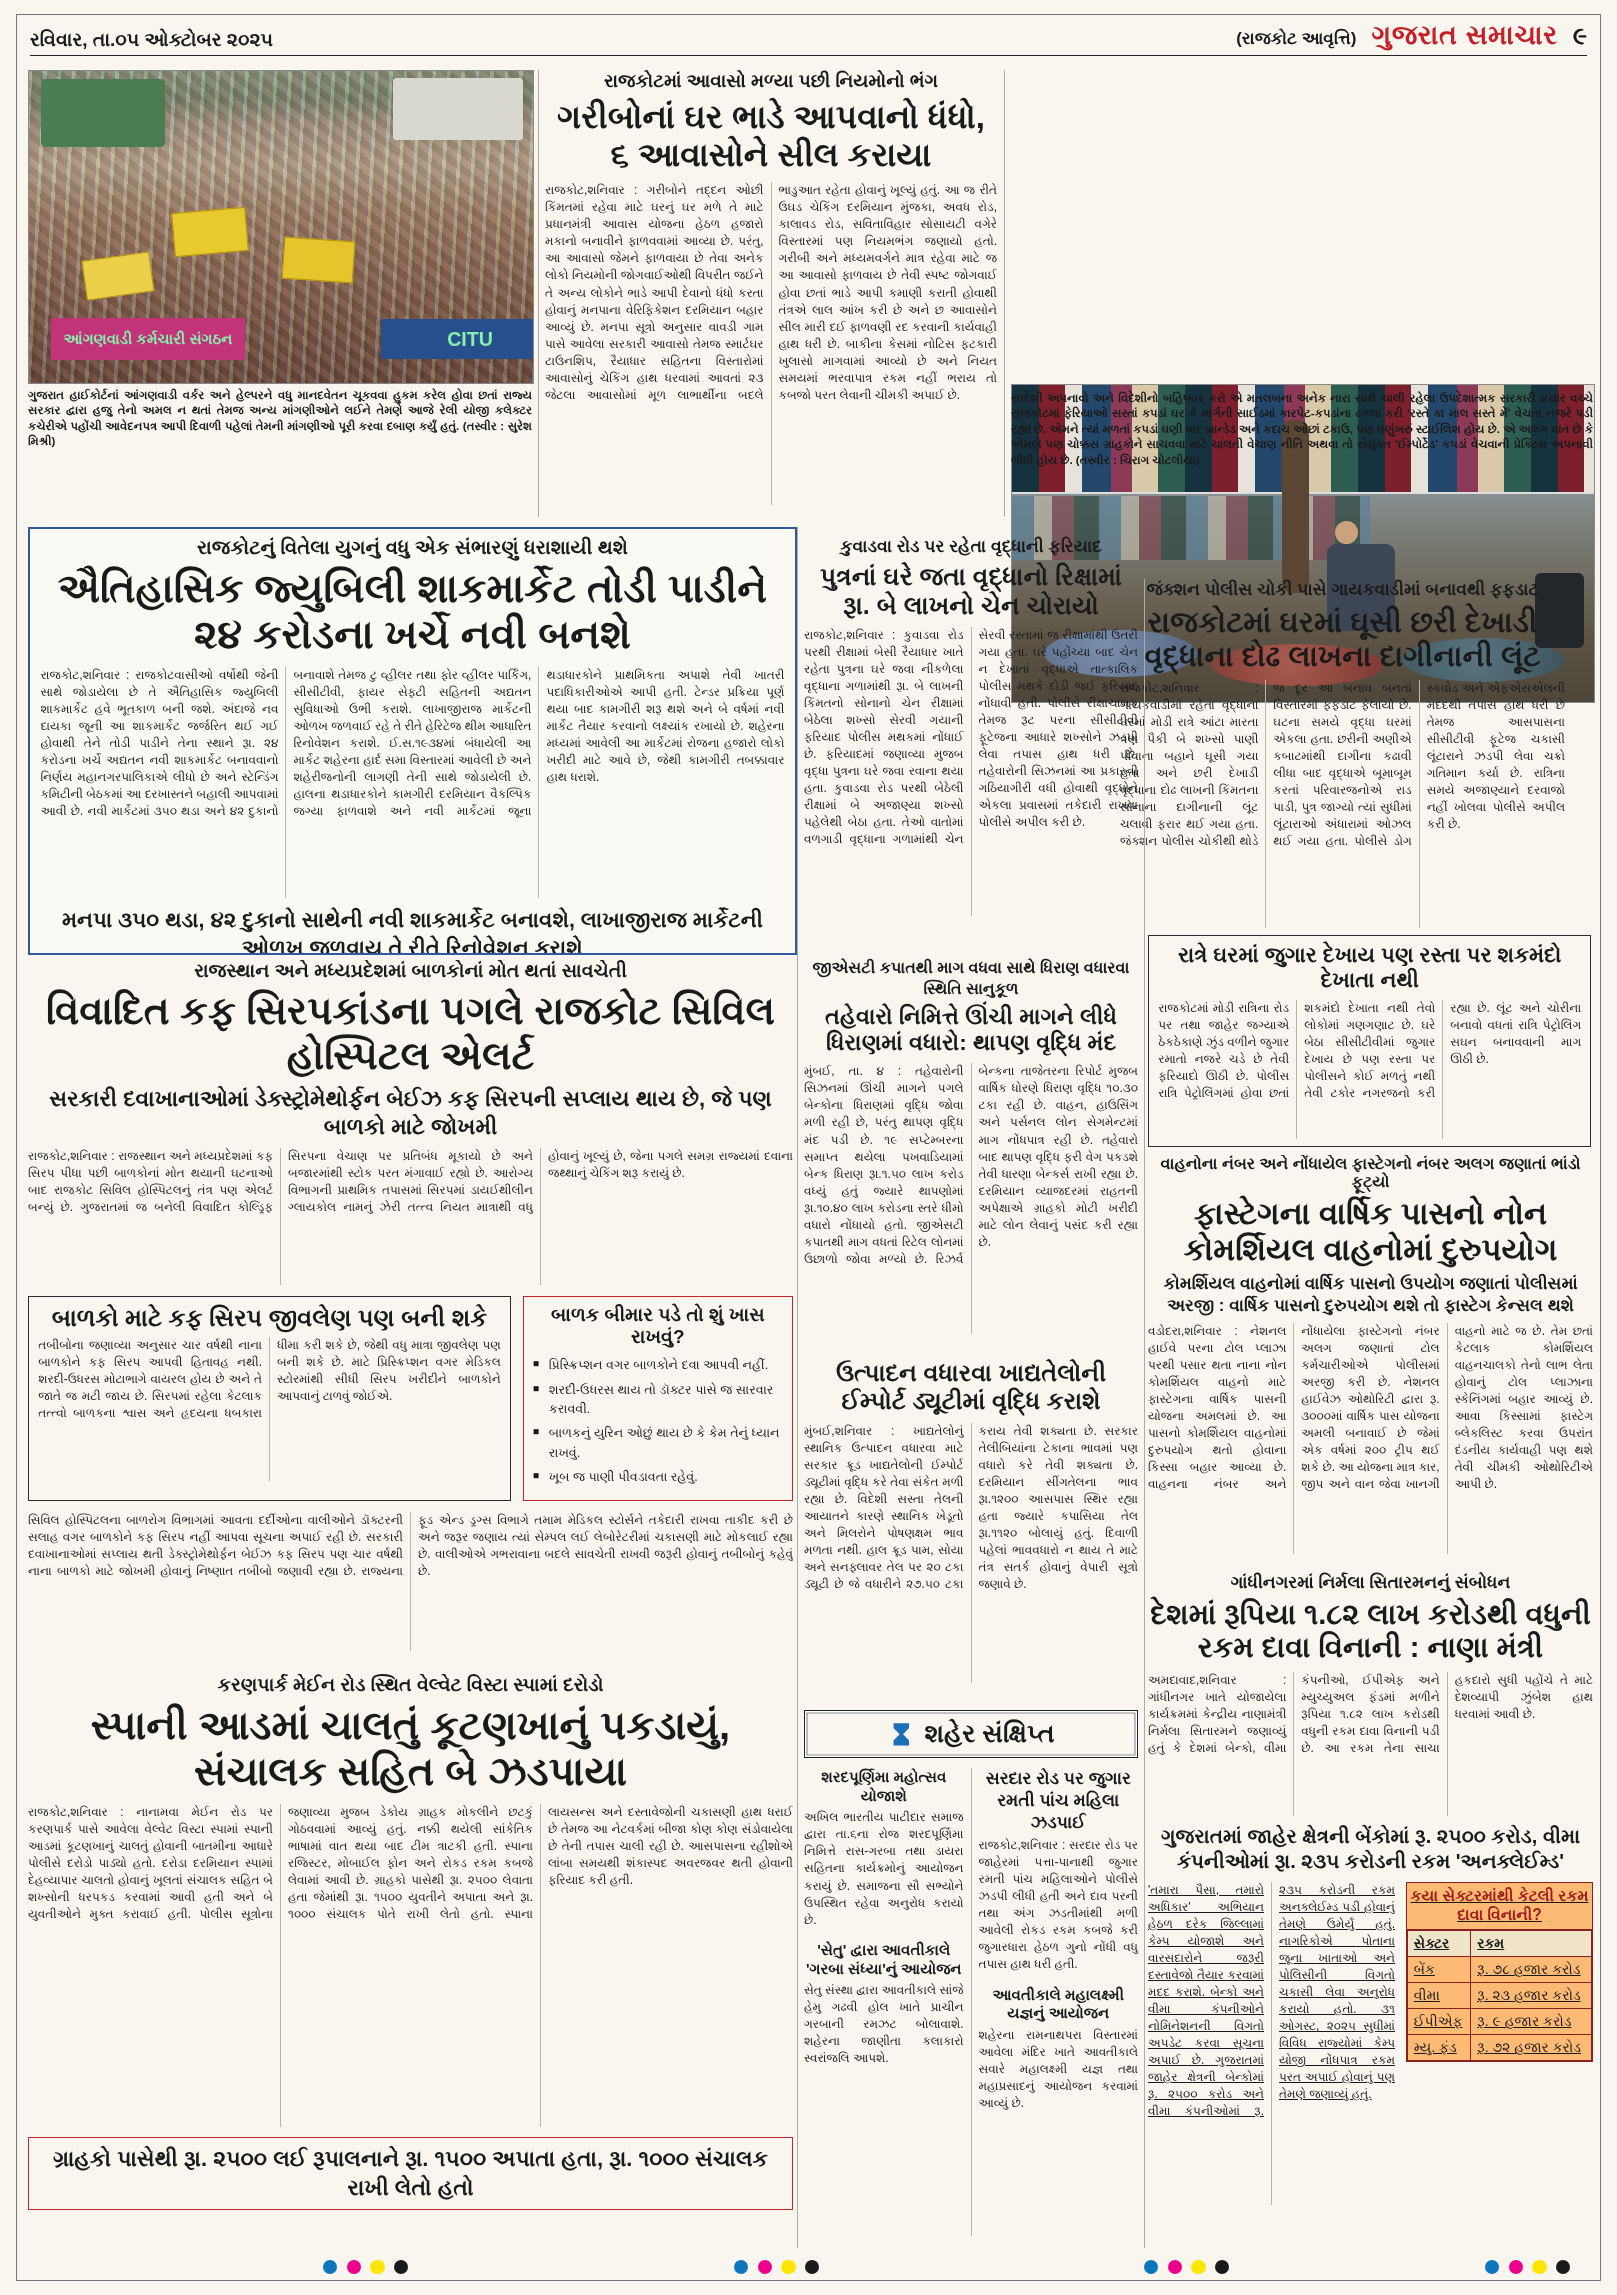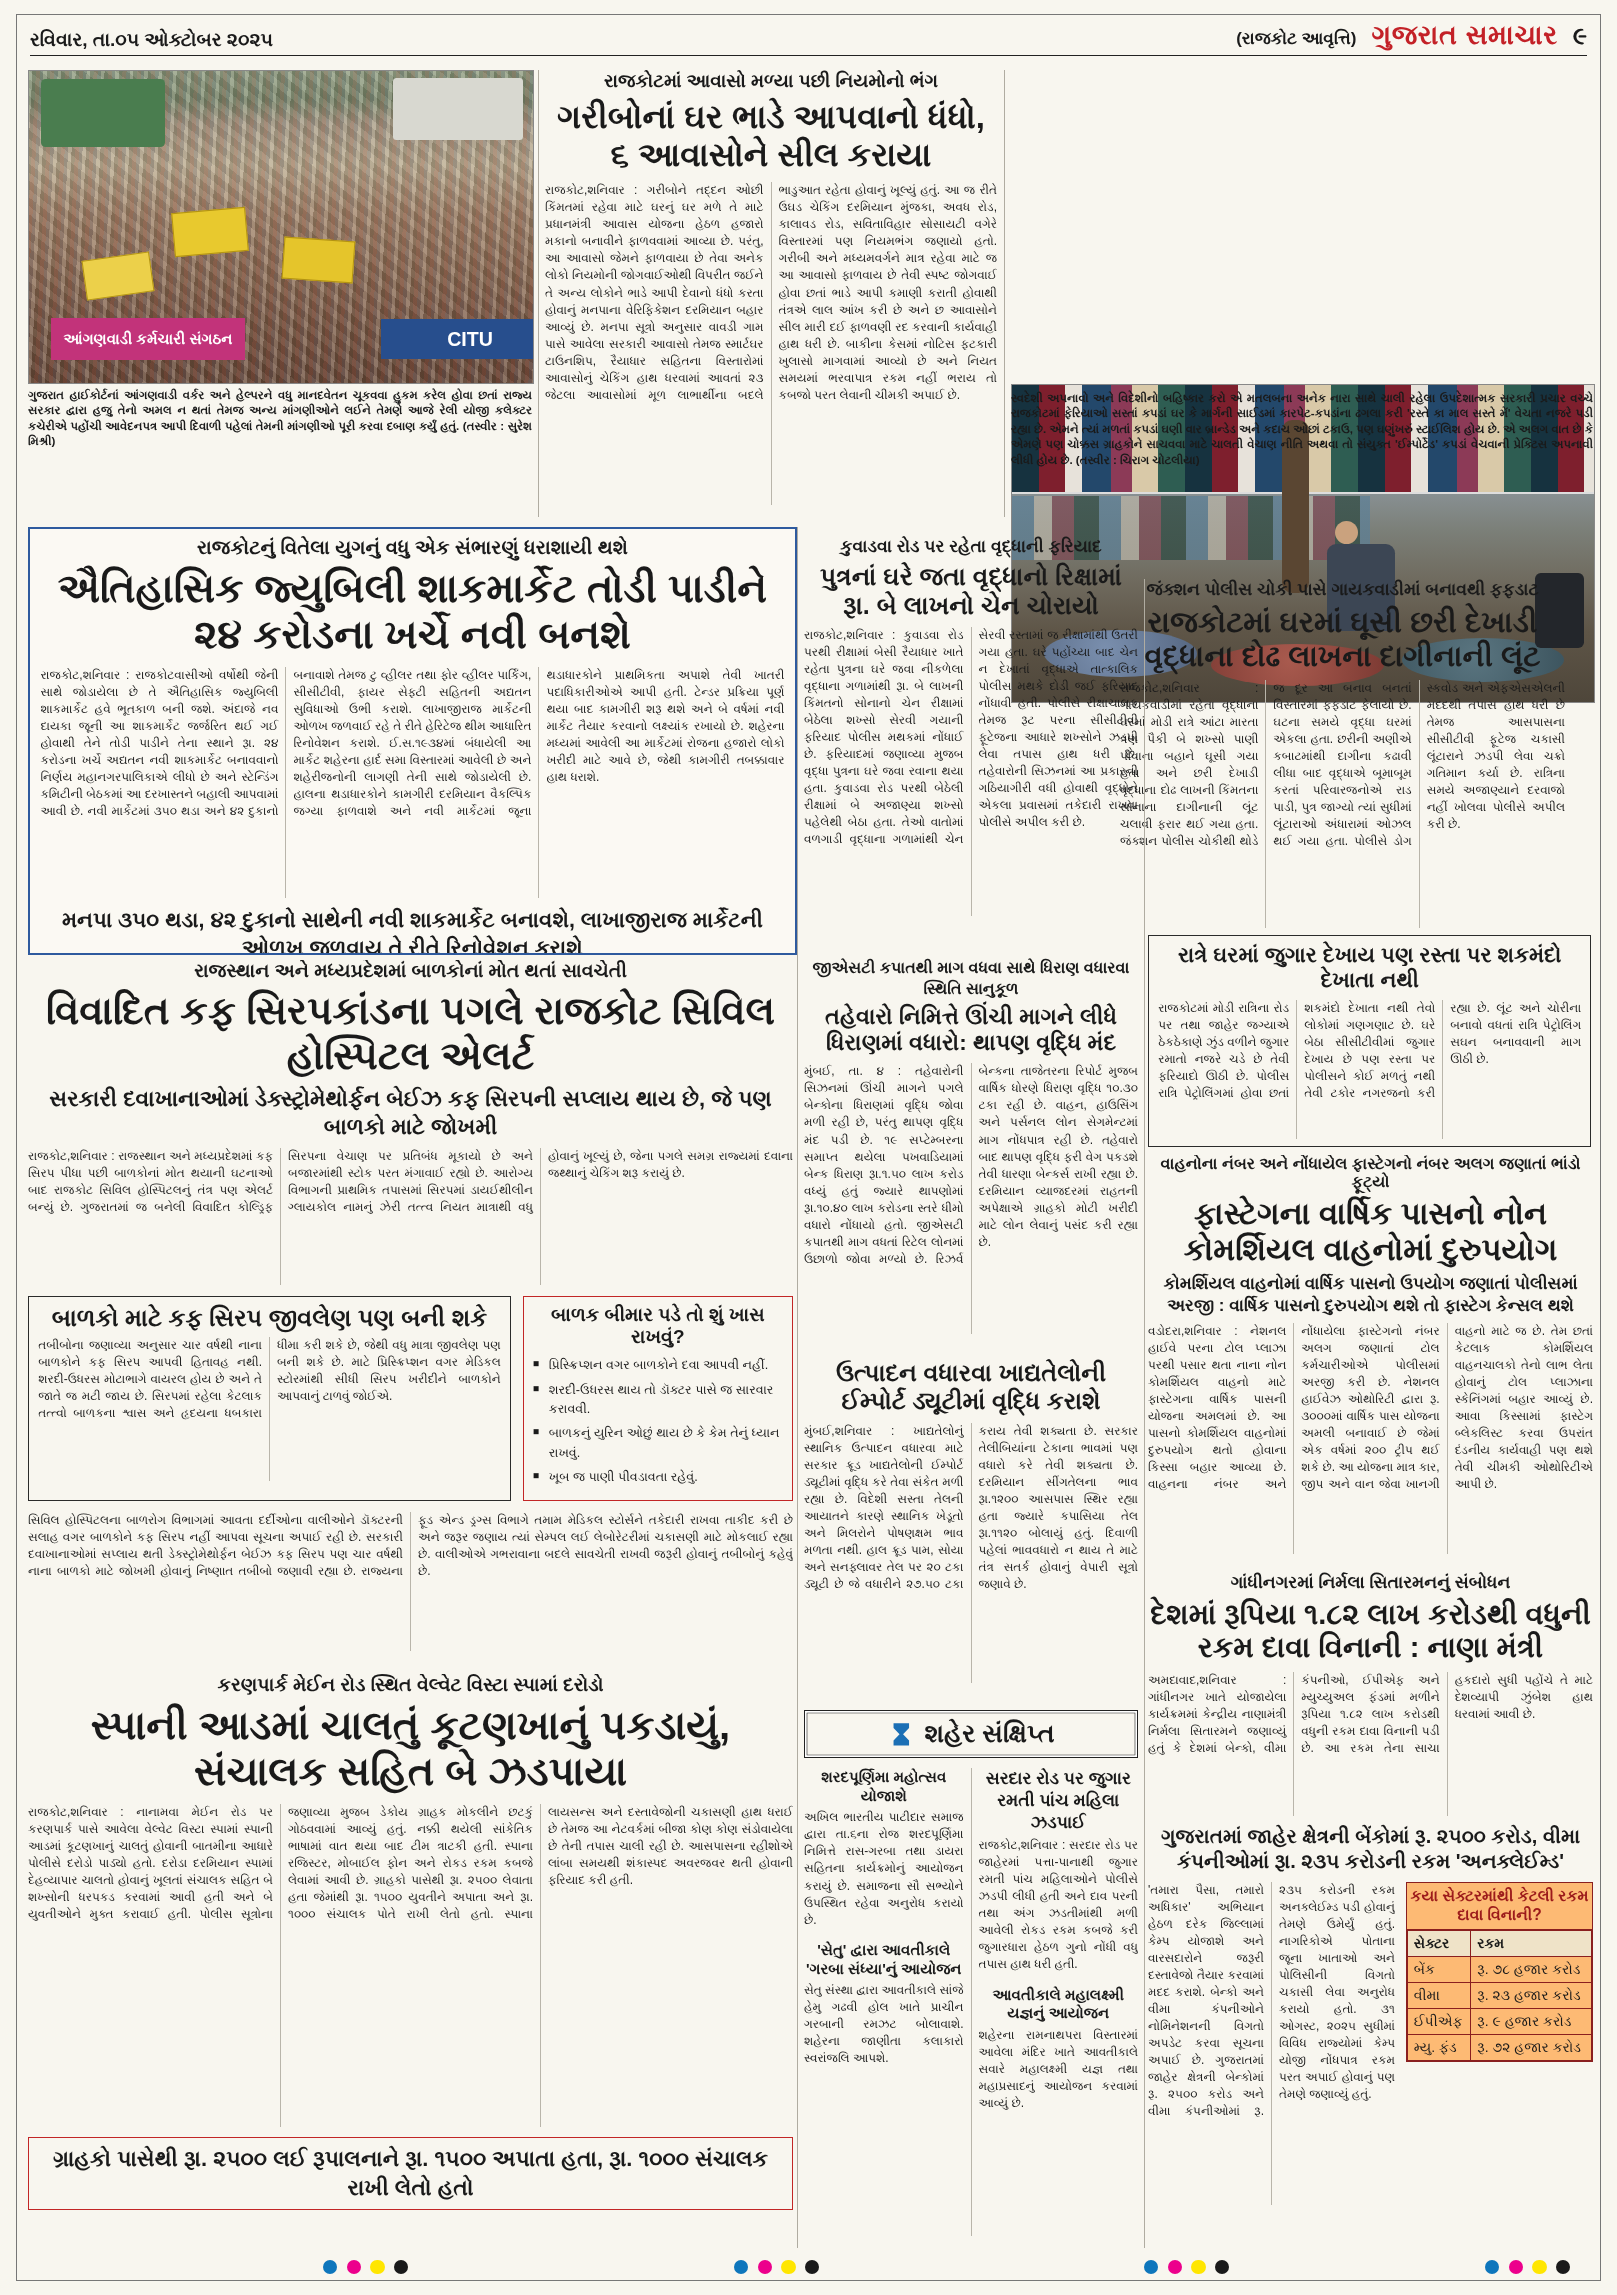--- a/index.html
+++ b/index.html
@@ -37,21 +37,21 @@
   .ntable{width:185px;border:1.7px solid #8a1f1f;background:#fdba74;flex:0 0 auto;align-self:flex-start;}
   .ntable .ttitle{font-size:15.6px;font-weight:bold;color:#9c1b1b;text-align:center;padding:4.6px 3.5px;line-height:1.2;border-bottom:1.2px solid #8a1f1f;}
   .ntable table{width:100%;border-collapse:collapse;font-size:14px;}
   .ntable th,.ntable td{border:0.6px solid #8a1f1f;padding:4px 5.8px;text-align:left;}
   .ntable th{background:#efe3c8;font-weight:bold;}
   ul.care{list-style:none;margin:8px 0 0 0;padding:0;font-size:12.7px;line-height:1.5;}
   ul.care li{margin-bottom:5.8px;padding-left:16px;position:relative;text-align:left;}
   ul.care li::before{content:"■";position:absolute;left:0;top:0;font-size:10.4px;}
   .regrow{display:flex;gap:9.2px;}
   .dot{width:14.4px;height:14.4px;border-radius:50%;}
-  .banner{display:flex;align-items:center;justify-content:center;font-weight:bold;color:#ffffff;text-align:center;}
+  .banner{display:flex;align-items:center;justify-content:center;font-weight:bold;color:#86efac;text-align:center;}
 </style>
 </head>
 <body>
 
 <div class="frame"></div>
 
 <header class="abs hdr" style="left:30px;top:19.6px;width:1557px;">
   <div class="hdr-date">રવિવાર, તા.૦૫ ઓક્ટોબર ૨૦૨૫</div>
   <div class="hdr-right">
     <span class="hdr-edition">(રાજકોટ આવૃત્તિ)</span>
@@ -192,21 +192,21 @@
   <h2 class="headline" style="font-size:31px;margin:4.6px 0 5.8px 0;">ફાસ્ટેગના વાર્ષિક પાસનો નોન કોમર્શિયલ વાહનોમાં દુરુપયોગ</h2>
   <div class="subhead" style="font-size:17px;margin:0 0 7px 0;">કોમર્શિયલ વાહનોમાં વાર્ષિક પાસનો ઉપયોગ જણાતાં પોલીસમાં અરજી : વાર્ષિક પાસનો દુરુપયોગ થશે તો ફાસ્ટેગ કેન્સલ થશે</div>
   <div class="body cols3" style="height:231px;">વડોદરા,શનિવાર : નેશનલ હાઈવે પરના ટોલ પ્લાઝા પરથી પસાર થતા નાના નોન કોમર્શિયલ વાહનો માટે ફાસ્ટેગના વાર્ષિક પાસની યોજના અમલમાં છે. આ પાસનો કોમર્શિયલ વાહનોમાં દુરુપયોગ થતો હોવાના કિસ્સા બહાર આવ્યા છે. વાહનના નંબર અને નોંધાયેલા ફાસ્ટેગનો નંબર અલગ જણાતાં ટોલ કર્મચારીઓએ પોલીસમાં અરજી કરી છે. નેશનલ હાઈવેઝ ઓથોરિટી દ્વારા રૂ. ૩૦૦૦માં વાર્ષિક પાસ યોજના અમલી બનાવાઈ છે જેમાં એક વર્ષમાં ૨૦૦ ટ્રીપ થઈ શકે છે. આ યોજના માત્ર કાર, જીપ અને વાન જેવા ખાનગી વાહનો માટે જ છે. તેમ છતાં કેટલાક કોમર્શિયલ વાહનચાલકો તેનો લાભ લેતા હોવાનું ટોલ પ્લાઝાના સ્કેનિંગમાં બહાર આવ્યું છે. આવા કિસ્સામાં ફાસ્ટેગ બ્લેકલિસ્ટ કરવા ઉપરાંત દંડનીય કાર્યવાહી પણ થશે તેવી ચીમકી ઓથોરિટીએ આપી છે.</div>
 </section>
 
 <section class="abs" style="left:1148px;top:1572px;width:445px;height:676px;overflow:hidden;">
   <div class="kicker" style="font-size:17.3px;">ગાંધીનગરમાં નિર્મલા સિતારમનનું સંબોધન</div>
   <h2 class="headline" style="font-size:29px;margin:4.6px 0 7px 0;">દેશમાં રૂપિયા ૧.૮૨ લાખ કરોડથી વધુની રકમ દાવા વિનાની : નાણા મંત્રી</h2>
   <div class="body cols3" style="height:144px;">અમદાવાદ,શનિવાર : ગાંધીનગર ખાતે યોજાયેલા કાર્યક્રમમાં કેન્દ્રીય નાણામંત્રી નિર્મલા સિતારમને જણાવ્યું હતું કે દેશમાં બેન્કો, વીમા કંપનીઓ, ઈપીએફ અને મ્યુચ્યુઅલ ફંડમાં મળીને રૂપિયા ૧.૮૨ લાખ કરોડથી વધુની રકમ દાવા વિનાની પડી છે. આ રકમ તેના સાચા હકદારો સુધી પહોંચે તે માટે દેશવ્યાપી ઝુંબેશ હાથ ધરવામાં આવી છે.</div>
   <div class="subhead" style="font-size:20px;margin:8px 0;">ગુજરાતમાં જાહેર ક્ષેત્રની બેંકોમાં રૂ. ૨૫૦૦ કરોડ, વીમા કંપનીઓમાં રૂા. ૨૩૫ કરોડની રકમ 'અનક્લેઈમ્ડ'</div>
-  <div style="display:flex;gap:11px;">
+  <div style="display:flex;gap:11px;text-decoration:underline;">
     <div class="body cols2" style="flex:1;height:323px;">'તમારા પૈસા, તમારો અધિકાર' અભિયાન હેઠળ દરેક જિલ્લામાં કેમ્પ યોજાશે અને વારસદારોને જરૂરી દસ્તાવેજો તૈયાર કરવામાં મદદ કરાશે. બેન્કો અને વીમા કંપનીઓને નોમિનેશનની વિગતો અપડેટ કરવા સૂચના અપાઈ છે. ગુજરાતમાં જાહેર ક્ષેત્રની બેન્કોમાં રૂ. ૨૫૦૦ કરોડ અને વીમા કંપનીઓમાં રૂ. ૨૩૫ કરોડની રકમ અનક્લેઈમ્ડ પડી હોવાનું તેમણે ઉમેર્યું હતું. નાગરિકોએ પોતાના જૂના ખાતાઓ અને પોલિસીની વિગતો ચકાસી લેવા અનુરોધ કરાયો હતો. ૩૧ ઓગસ્ટ, ૨૦૨૫ સુધીમાં વિવિધ રાજ્યોમાં કેમ્પ યોજી નોંધપાત્ર રકમ પરત અપાઈ હોવાનું પણ તેમણે જણાવ્યું હતું.</div>
     <div class="ntable">
       <div class="ttitle">કયા સેક્ટરમાંથી કેટલી રકમ દાવા વિનાની?</div>
       <table>
         <thead>
           <tr>
             <th>સેક્ટર</th>
             <th>રકમ</th>
           </tr>
         </thead>

